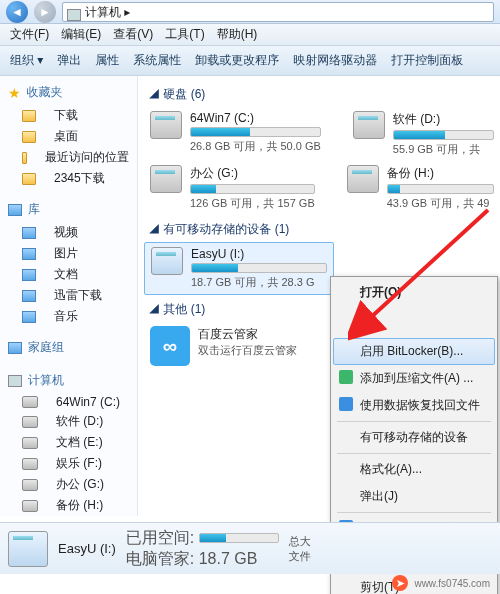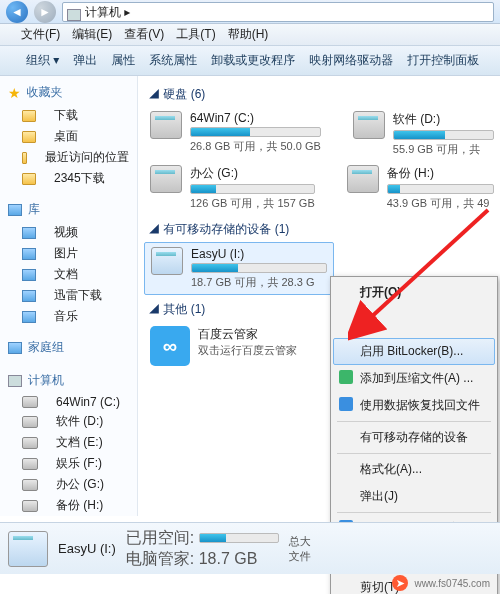--- a/index.html
+++ b/index.html
@@ -2,23 +2,23 @@
 <html><head>
 <meta charset="utf-8">
 <style>
   * { box-sizing: border-box; margin: 0; padding: 0; font-family: "Segoe UI", "Microsoft YaHei", sans-serif; }
   body { width: 500px; height: 594px; background: #fff; overflow: hidden; position: relative; font-size: 12px; color: #222; }
   .titlebar { height: 24px; background: linear-gradient(#e9f1fb,#d4e6f9); border-bottom:1px solid #b8c8da; display:flex; align-items:center; gap:6px; padding:0 6px;}
   .nav-btn { width:22px; height:22px; border-radius:50%; background:radial-gradient(circle at 30% 30%,#6db7f4,#2a72c2); display:inline-flex; align-items:center; justify-content:center; color:#fff; font-size:12px;}
   .nav-btn.disabled{ background:radial-gradient(circle at 30% 30%,#cdd6de,#9eadbd); }
   .addrbar { flex:1; height:20px; background:#fff; border:1px solid #9bb2ca; border-radius:2px; display:flex; align-items:flex-end; padding:0 4px; gap:4px;}
   .comp-ico { width:14px; height:12px; background:#cdd; border:1px solid #889;}
-  .menubar { height:22px; background:linear-gradient(#f4f8fc,#e4ecf5); border-bottom:1px solid #c6d4e3; display:flex; align-items:center; gap:4px; padding:0 17px; font-size:12px;}
+  .menubar { height:22px; background:linear-gradient(#f4f8fc,#e4ecf5); border-bottom:1px solid #c6d4e3; display:flex; align-items:center; gap:4px; padding:0 6px; font-size:12px;}
   .menubar span{ padding:2px 4px;}
-  .toolbar { height:30px; background:linear-gradient(#eef5fc,#d7e6f3); border-bottom:1px solid #c6d4e3; display:flex; align-items:center; gap:14px; padding:0 26px; color:#1a3a5a; font-size:12px;}
+  .toolbar { height:30px; background:linear-gradient(#eef5fc,#d7e6f3); border-bottom:1px solid #c6d4e3; display:flex; align-items:center; gap:14px; padding:0 10px; color:#1a3a5a; font-size:12px;}
   .toolbar span{ white-space:nowrap;}
   .main { display:flex; height:440px; }
   .sidebar { width:138px; background:#fafcff; border-right:1px solid #e1e8f0; padding:6px 4px; overflow:hidden;}
   .side-group { margin-bottom:10px;}
   .side-title { color:#3a6ea5; font-size:12px; padding:2px 2px 4px 4px; display:flex; align-items:center; gap:6px;}
   .side-item { display:flex; align-items:center; gap:18px; padding:2px 4px 2px 18px; border-radius:2px; white-space:nowrap;}
   .disk-ico{ width:16px;height:12px; background:linear-gradient(#e8e8e8,#bcbcbc); border:1px solid #888; border-radius:2px;}
   .fold-ico{ width:14px;height:12px; background:linear-gradient(#ffe9a4,#f5c24a); border:1px solid #c9972c; border-radius:1px;}
   .star-ico{ color:#f5b50a; font-size:14px;}
   .lib-ico{ width:14px;height:12px; background:linear-gradient(#9fd2ff,#5aa8e6); border:1px solid #4a86bd;}

